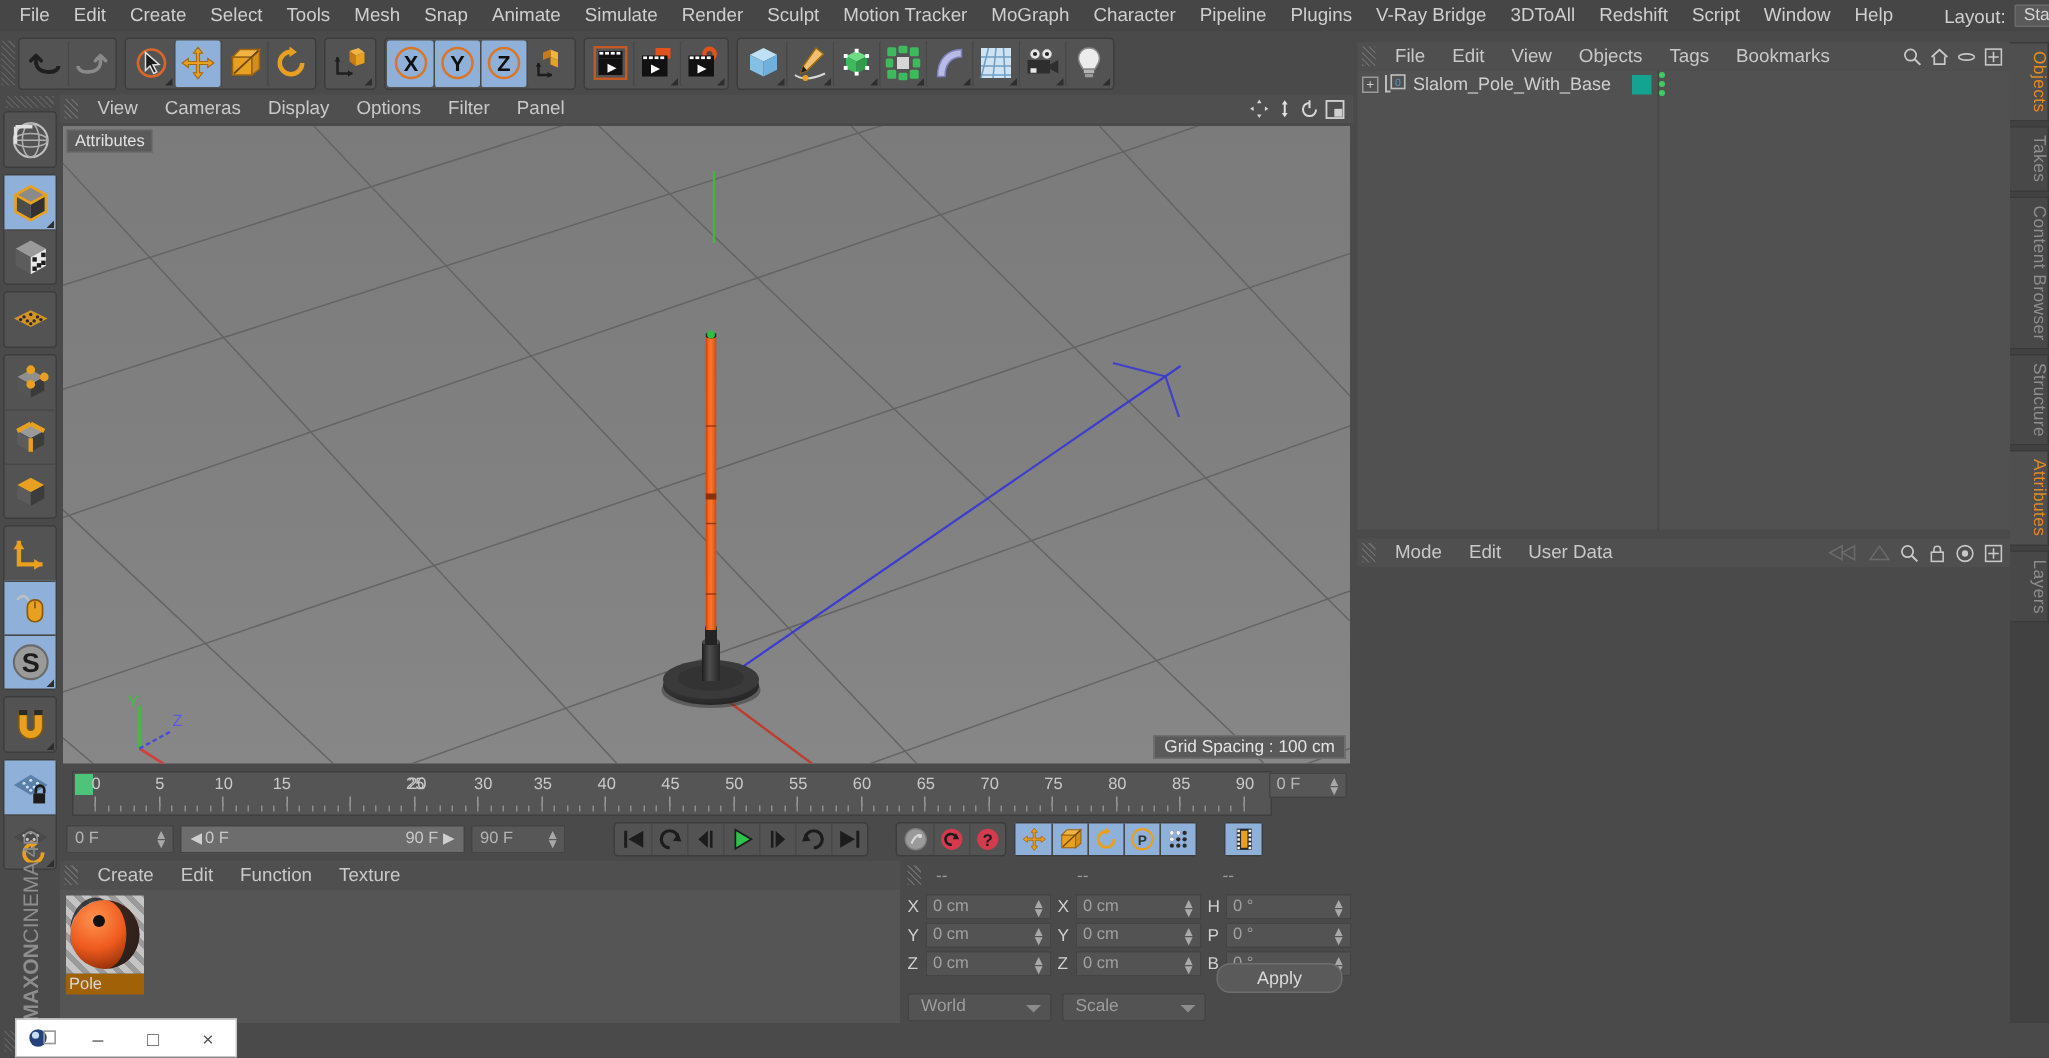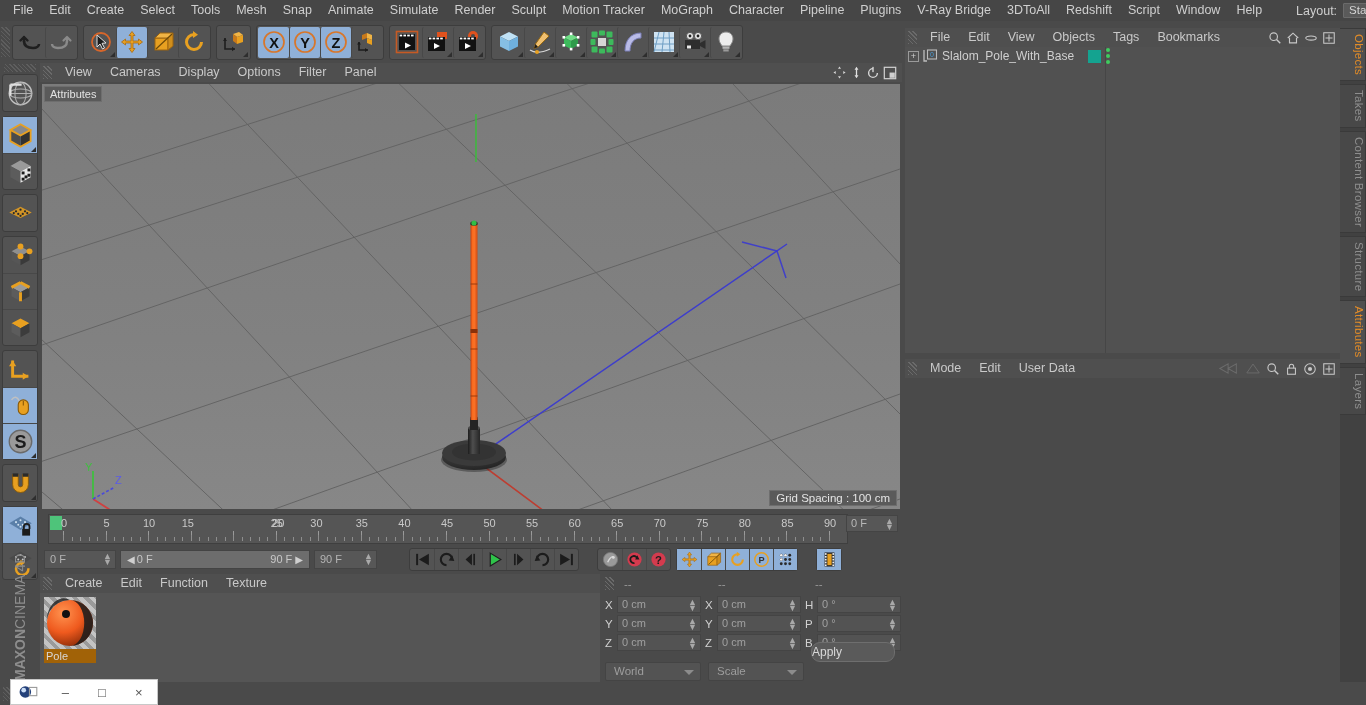--- a/index.html
+++ b/index.html
@@ -121,21 +121,21 @@
   .co-row { display:flex; align-items:center; margin-bottom:2px; }
   .co-lbl { width:12px; font-size:11.5px; color:#d0d0d0; text-align:left; }
   .co-field { background:#535353; border:1px solid #444; height:17px; width:80px; color:#a0a0a0;
     font-size:11px; line-height:15px; padding-left:4px; position:relative; margin-right:4px; }
   .co-bottom { position:absolute; left:3px; bottom:5px; display:flex; align-items:center; gap:7px; }
   .co-drop { width:96px; height:19px; background:#535353; border:1px solid #444; color:#9d9d9d;
     font-size:11.5px; line-height:17px; padding-left:8px; position:relative; border-radius:2px;margin-top:40px;}
   .co-drop .arr { position:absolute; right:6px; top:7px; width:0;height:0;
     border-left:5px solid transparent;border-right:5px solid transparent;border-top:5px solid #8c8c8c;}
   .co-apply { width:84px; height:20px; background:#5a5a5a; border:1px solid #6e6e6e; border-radius:9px;
-    color:#d8d8d8; font-size:12px; line-height:18px; }
+    color:#d8d8d8; font-size:12px; line-height:18px; text-align:center;}
 
   
   .objmgr { position:absolute; left:905px; top:28px; width:435px; height:325px; background:#4a4a4a; }
   .om-header { height:19px; background:#4f4f4f; display:flex; align-items:center; }
   .om-icons { margin-left:auto; display:flex; align-items:center; gap:4px; padding-right:4px;}
   .om-body { position:absolute; left:0; top:19px; right:0; bottom:0; background:#515151; }
   .om-col-div { position:absolute; top:0; bottom:0; width:1px; background:#464646; }
   .om-row { display:flex; align-items:center; height:18px; padding-left:3px; }
   .om-expand { width:11px;height:11px;border:1px solid #9a9a9a; color:#cfcfcf; font-size:9px;
     line-height:9px; text-align:center; margin-right:3px; }
@@ -744,21 +744,21 @@
           <div style="position: absolute; left: 48.5556px; top: 2px; width: 18px; text-align: center; font-size: 11px; color: rgb(201, 201, 201);">5</div>
           <div style="position: absolute; left: 56.5556px; top: 16px; width: 1px; height: 7px; background: rgb(154, 154, 154);"></div>
           <div style="position: absolute; left: 91.1111px; top: 2px; width: 18px; text-align: center; font-size: 11px; color: rgb(201, 201, 201);">10</div>
           <div style="position: absolute; left: 99.1111px; top: 16px; width: 1px; height: 7px; background: rgb(154, 154, 154);"></div>
           <div style="position: absolute; left: 127px; top: 2px; width: 18px; text-align: right; font-size: 11px; color: rgb(201, 201, 201);">15</div>
           <div style="position: absolute; left: 141.667px; top: 16px; width: 1px; height: 7px; background: rgb(154, 154, 154);"></div>
           <div style="position: absolute; left: 176.222px; top: 2px; width: 18px; text-align: center; font-size: 11px; color: rgb(201, 201, 201); margin-left: 44px;">20</div>
           <div style="position: absolute; left: 184.222px; top: 16px; width: 1px; height: 7px; background: rgb(154, 154, 154);"></div>
           <div style="position: absolute; left: 218.778px; top: 2px; width: 18px; text-align: center; font-size: 11px; color: rgb(201, 201, 201);">25</div>
           <div style="position: absolute; left: 226.778px; top: 16px; width: 1px; height: 7px; background: rgb(154, 154, 154);"></div>
-          <div style="position: absolute; left: 261.333px; top: 2px; width: 18px; text-align: left; font-size: 11px; color: rgb(201, 201, 201);">30</div>
+          <div style="position: absolute; left: 261.333px; top: 2px; width: 18px; text-align: right; font-size: 11px; color: rgb(201, 201, 201);">30</div>
           <div style="position: absolute; left: 269.333px; top: 16px; width: 1px; height: 7px; background: rgb(154, 154, 154);"></div>
           <div style="position: absolute; left: 303.889px; top: 2px; width: 18px; text-align: center; font-size: 11px; color: rgb(201, 201, 201);">35</div>
           <div style="position: absolute; left: 311.889px; top: 16px; width: 1px; height: 7px; background: rgb(154, 154, 154);"></div>
           <div style="position: absolute; left: 346.444px; top: 2px; width: 18px; text-align: center; font-size: 11px; color: rgb(201, 201, 201);">40</div>
           <div style="position: absolute; left: 354.444px; top: 16px; width: 1px; height: 7px; background: rgb(154, 154, 154);"></div>
           <div style="position: absolute; left: 389px; top: 2px; width: 18px; text-align: center; font-size: 11px; color: rgb(201, 201, 201);">45</div>
           <div style="position: absolute; left: 397px; top: 16px; width: 1px; height: 7px; background: rgb(154, 154, 154);"></div>
           <div style="position: absolute; left: 431.556px; top: 2px; width: 18px; text-align: center; font-size: 11px; color: rgb(201, 201, 201);">50</div>
           <div style="position: absolute; left: 439.556px; top: 16px; width: 1px; height: 7px; background: rgb(154, 154, 154);"></div>
           <div style="position: absolute; left: 474.111px; top: 2px; width: 18px; text-align: center; font-size: 11px; color: rgb(201, 201, 201);">55</div>

